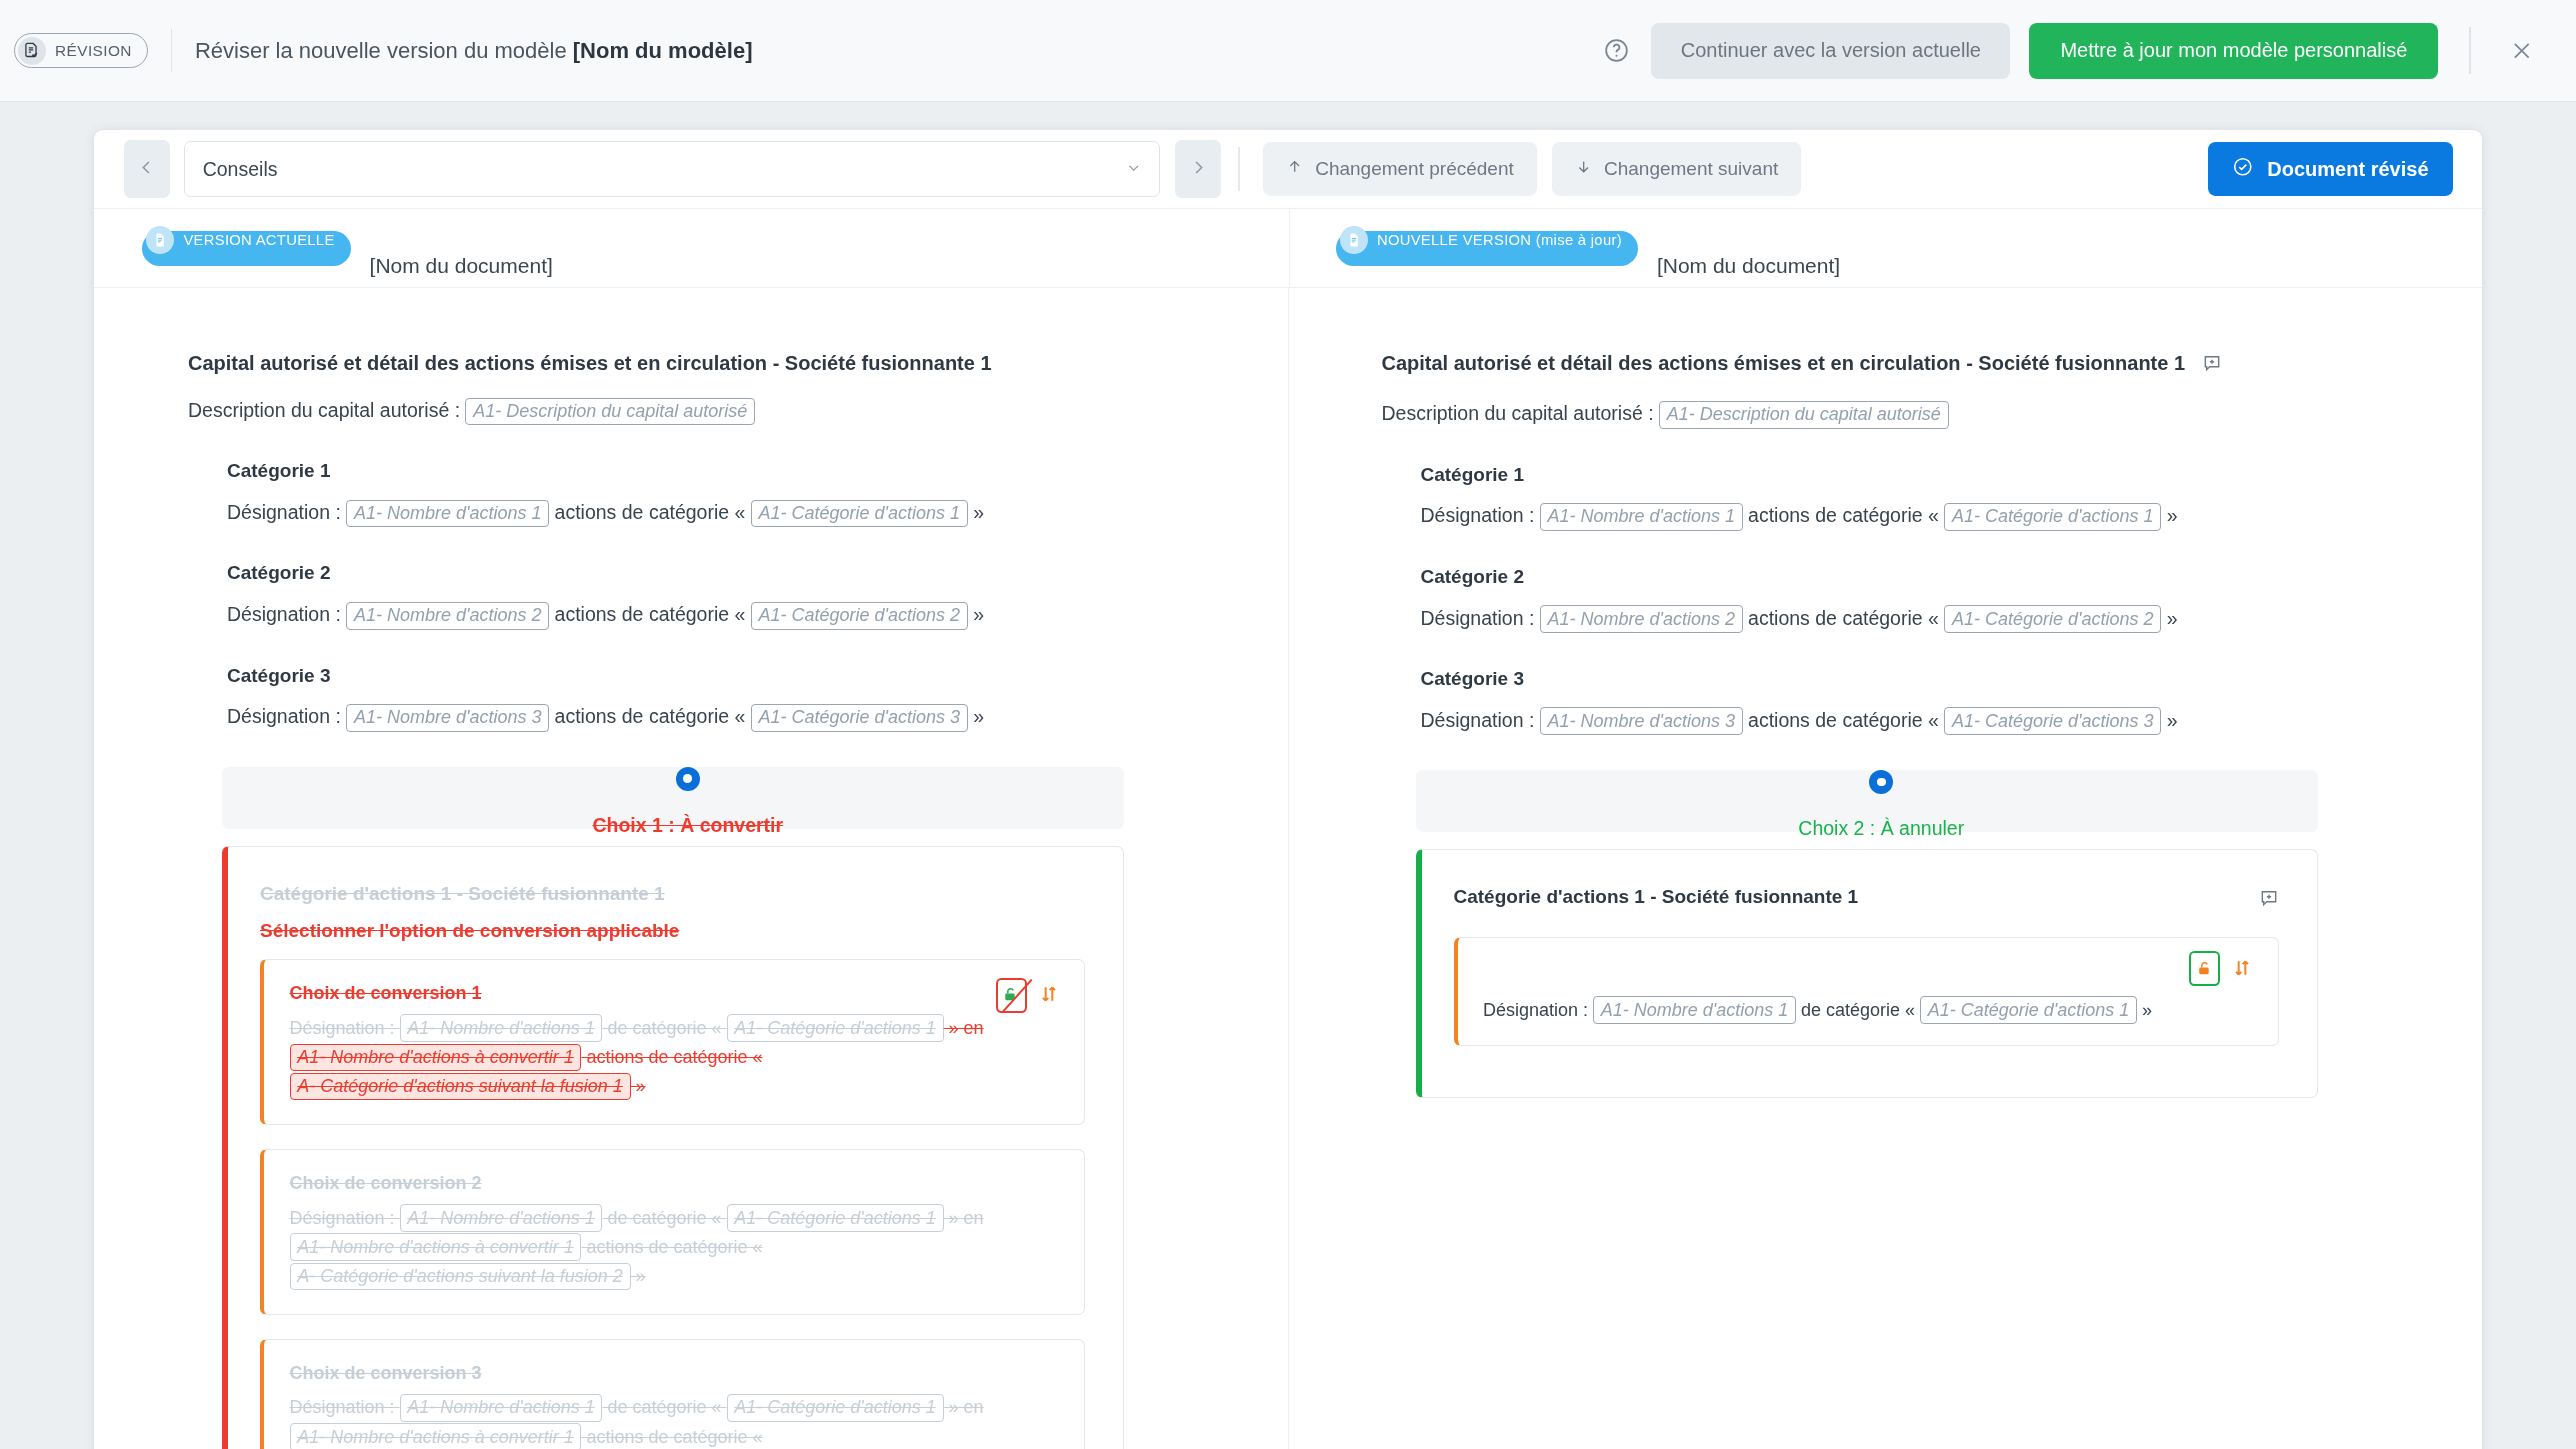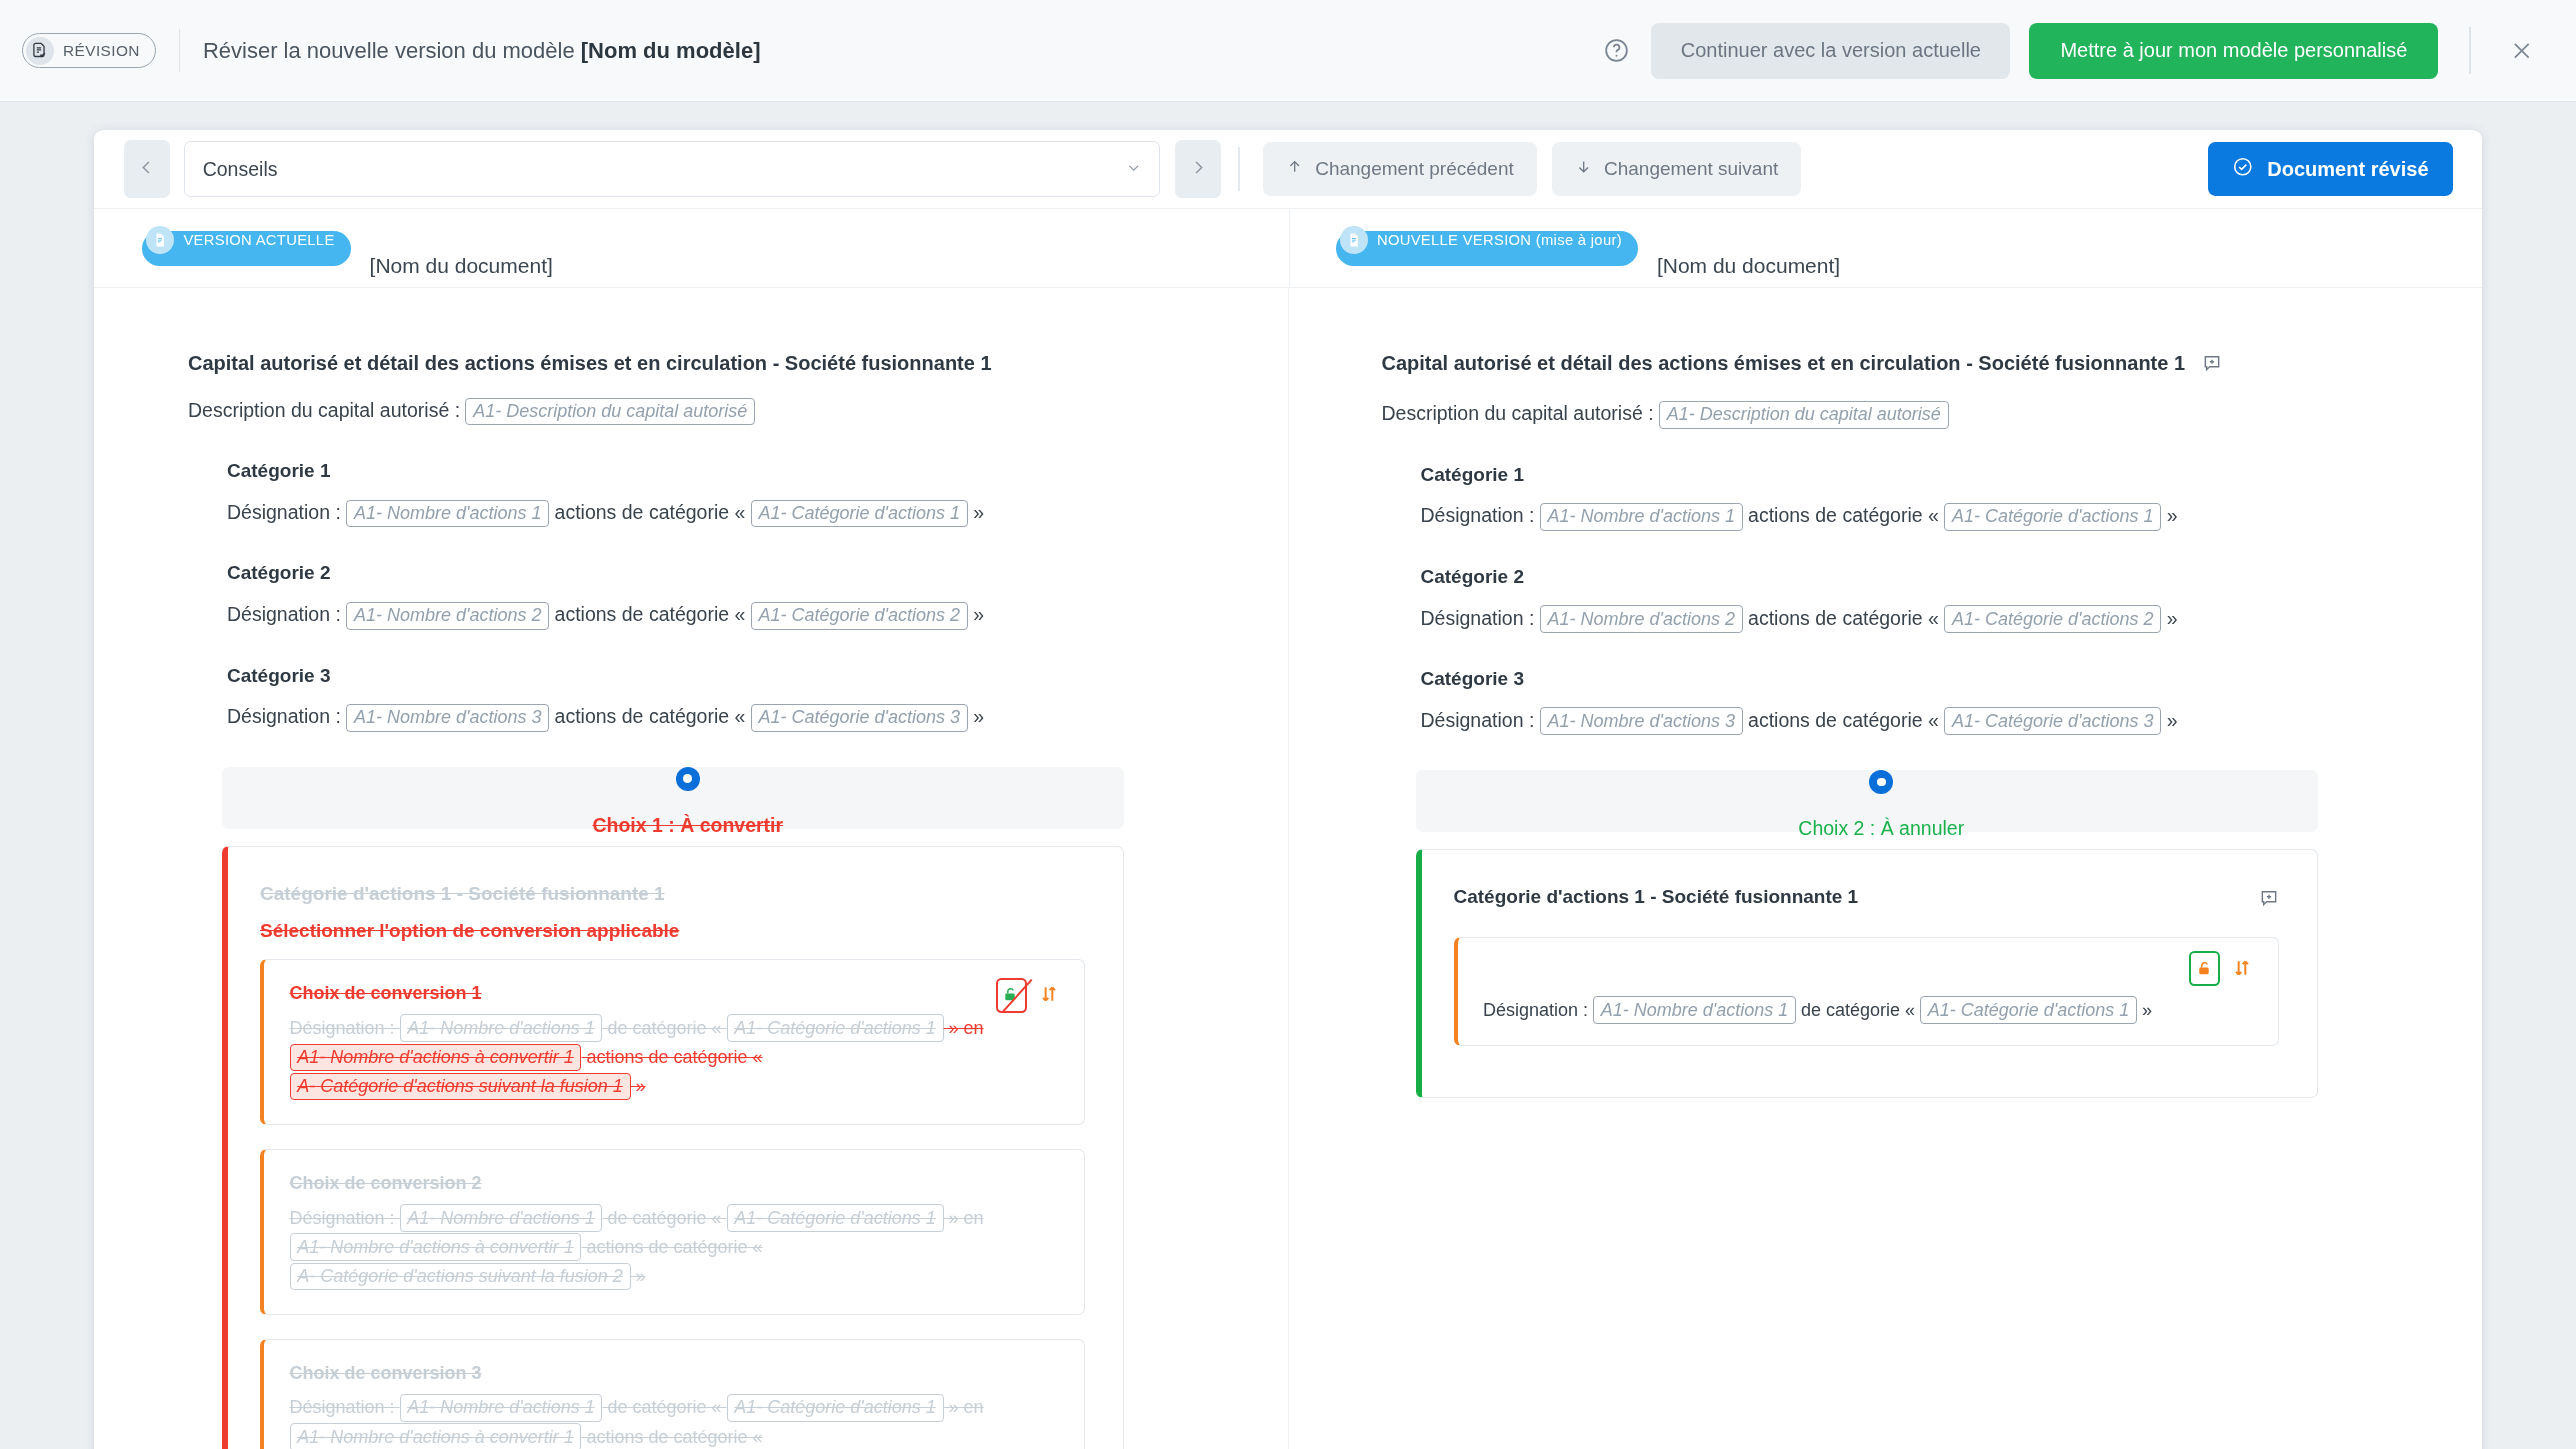--- a/index.html
+++ b/index.html
@@ -9,21 +9,21 @@
     background: #eceff2;
     overflow: hidden;
   }
 
   
   .topbar {
     height: 102px; width: 100%;
     background: #f7f9fa;
     border-bottom: 0.7px solid #e2e6ea;
     display: flex; align-items: center;
-    padding: 0 35px 0 22px;
+    padding: 0 35px 0 14px;
     position: relative;
   }
   .rev-badge {
     display: flex; align-items: center; gap: 9.4px;
     border: 1.3px solid #9aa5b1; border-radius: 670px;
     height: 35px; padding: 0 14.8px 0 2.7px;
     background: #f7f9fa;
   }
   .rev-badge .circ {
     width: 28px; height: 28px; border-radius: 50%;

